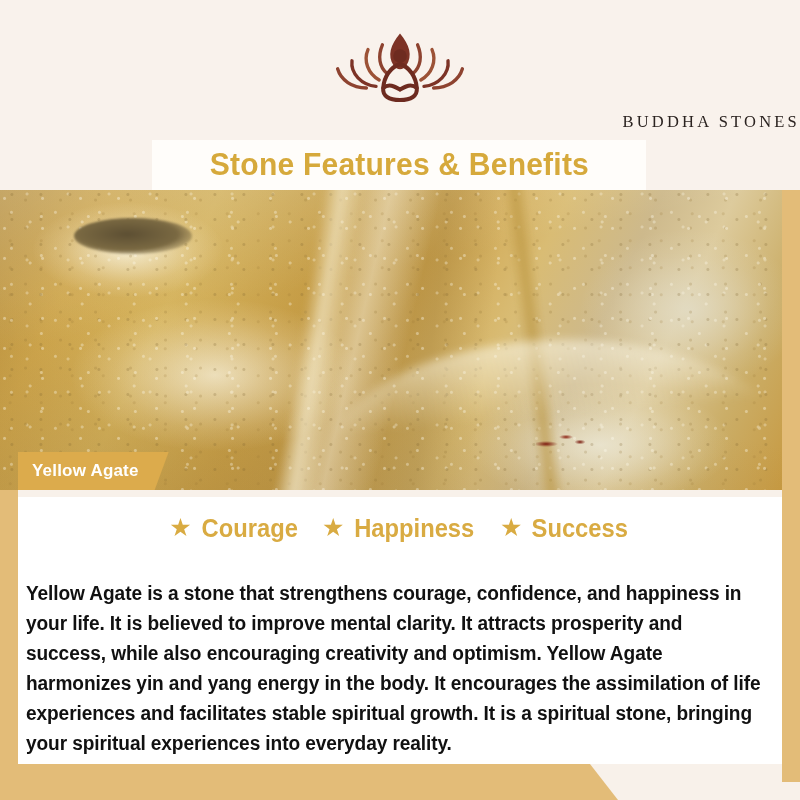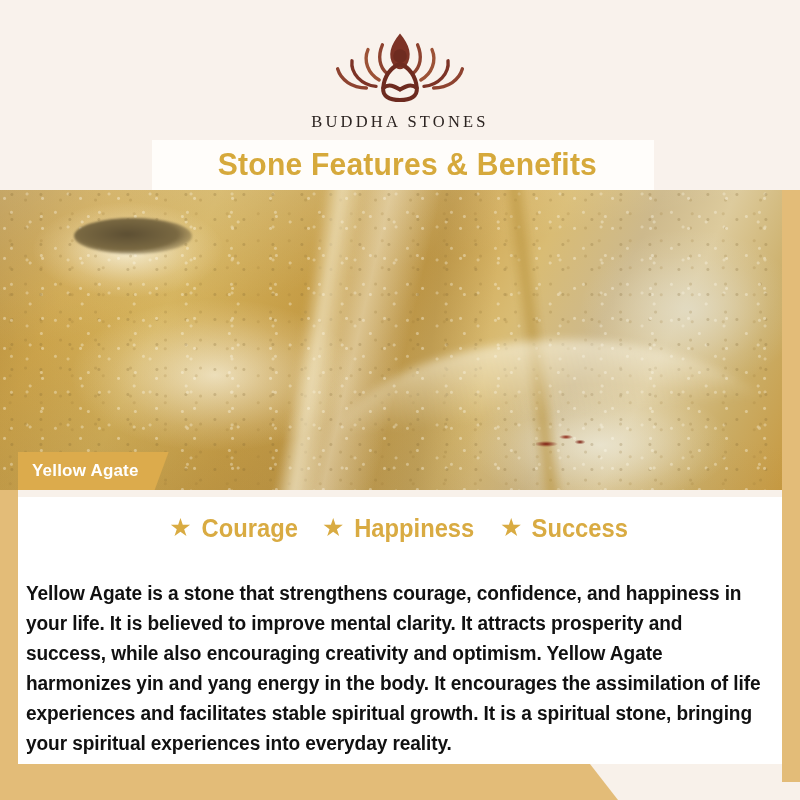--- a/index.html
+++ b/index.html
@@ -50,21 +50,21 @@
   .header {
     position: absolute;
     left: 0; top: 0;
     width: 800px; height: 190px;
     background: #f9f2ec;
   }
   .logo-wrap {
     position: absolute;
     left: 0; top: 24px;
     width: 800px;
-    text-align: center;
+    text-align: right;
   }
   .logo-mark {
     display: block;
     margin: 0 auto;
     width: 160px; height: 84px;
   }
   .brand-name {
     display: block;
     margin-top: 4px;
     font-family: "Liberation Serif", serif;
@@ -76,21 +76,20 @@
 
   
   .title-band {
     position: absolute;
     left: 152px; top: 140px;
     width: 494px; height: 50px;
     background: #fffdfa;
     display: flex;
     align-items: center;
     justify-content: center;
-    padding-left: 8px;
   }
   .title-text {
     font-family: "Liberation Sans Narrow", "Liberation Sans", sans-serif;
     font-size: 31px;
     font-weight: 700;
     letter-spacing: 0.2px;
     color: #d6a93b;
     white-space: nowrap;
     transform: scaleX(0.97);
   }

